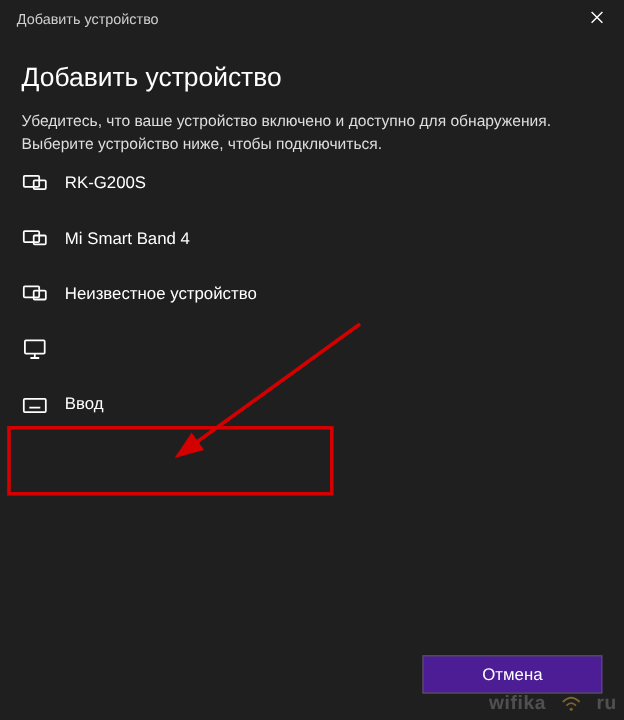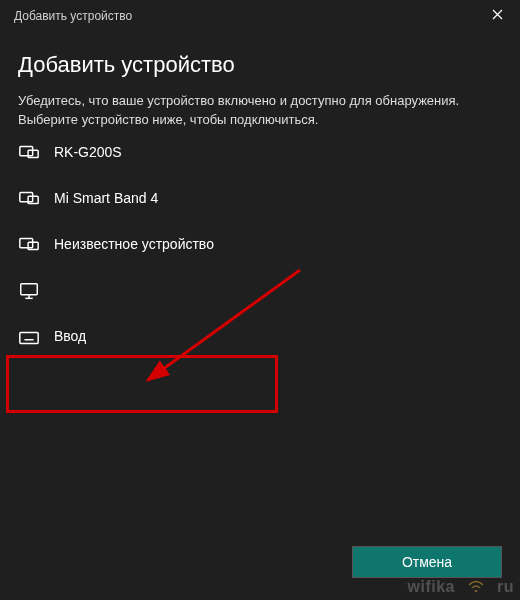--- a/index.html
+++ b/index.html
@@ -81,21 +81,21 @@
   }
 
   .footer {
     position: absolute;
     bottom: 22px;
     right: 18px;
   }
   .btn-cancel {
     width: 150px;
     height: 32px;
-    background: #0f766e;
+    background: #4c1d95;
     border: 1px solid #555555;
     color: #ffffff;
     font-size: 14px;
     font-family: inherit;
     cursor: pointer;
     text-align: center;
   }
 
   .watermark {
     position: absolute;

